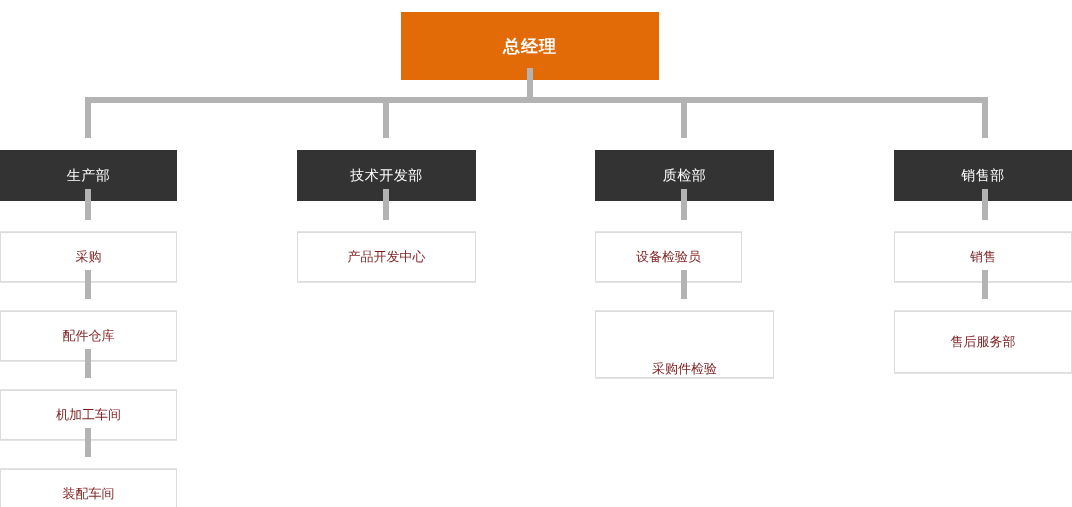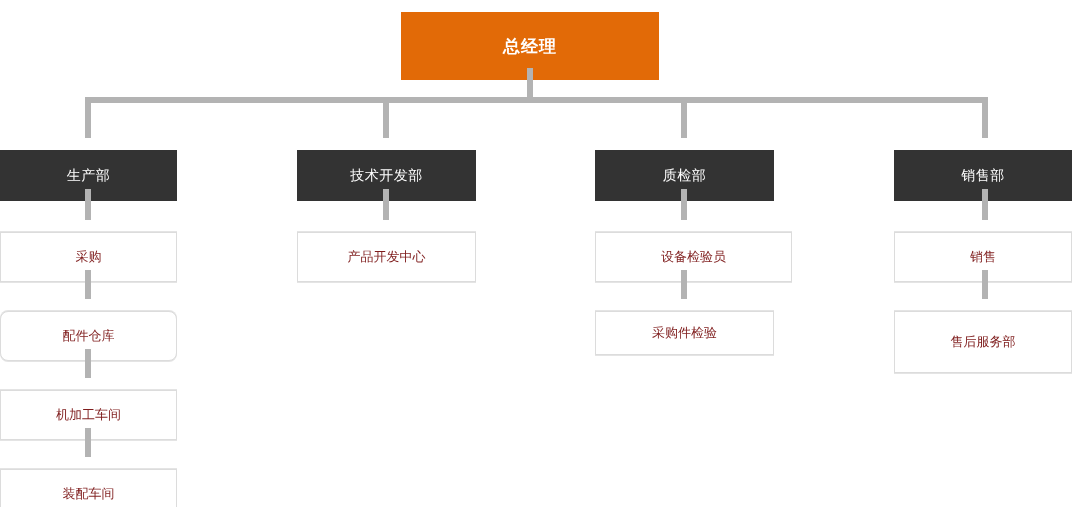--- a/index.html
+++ b/index.html
@@ -86,21 +86,21 @@
   <div class="node node-dept" style="left:0px; top:138px; width:177px; height:51px;">
     <span>生产部</span>
   </div>
 
   <div class="conn conn-v" style="left:85px; top:189px; height:31px;"></div>
   <div class="node node-sub" style="left:0px; top:220px; width:177px; height:50px;">
     <span>采购</span>
   </div>
 
   <div class="conn conn-v" style="left:85px; top:270px; height:29px;"></div>
-  <div class="node node-sub" style="left:0px; top:299px; width:177px; height:50px;border-radius:8px;">
+  <div class="node node-sub" style="left:0px; top:299px; width:177px; height:50px;">
     <span>配件仓库</span>
   </div>
 
   <div class="conn conn-v" style="left:85px; top:349px; height:29px;"></div>
   <div class="node node-sub" style="left:0px; top:378px; width:177px; height:50px;text-align:right;">
     <span>机加工车间</span>
   </div>
 
   <div class="conn conn-v" style="left:85px; top:428px; height:29px;"></div>
   <div class="node node-sub" style="left:0px; top:457px; width:177px; height:50px;">
@@ -114,26 +114,26 @@
   <div class="conn conn-v" style="left:383px; top:189px; height:31px;"></div>
   <div class="node node-sub" style="left:297px; top:220px; width:179px; height:50px;">
     <span>产品开发中心</span>
   </div>
 
   <div class="node node-dept" style="left:595px; top:138px; width:179px; height:51px;">
     <span>质检部</span>
   </div>
 
   <div class="conn conn-v" style="left:681px; top:189px; height:31px;"></div>
-  <div class="node node-sub" style="left:595px; top:220px; width:197px; height:50px;">
+  <div class="node node-sub" style="left:595px; top:220px; width:147px; height:50px;">
     <span>设备检验员</span>
   </div>
 
   <div class="conn conn-v" style="left:681px; top:270px; height:29px;"></div>
-  <div class="node node-sub" style="left:595px; top:299px; width:179px; height:44px;">
+  <div class="node node-sub" style="left:595px; top:299px; width:179px; height:67px;align-items:flex-end;">
     <span>采购件检验</span>
   </div>
 
   <div class="node node-dept" style="left:894px; top:138px; width:178px; height:51px;">
     <span>销售部</span>
   </div>
 
   <div class="conn conn-v" style="left:982px; top:189px; height:31px;"></div>
   <div class="node node-sub" style="left:894px; top:220px; width:178px; height:50px;justify-content:center;">
     <span>销售</span>

